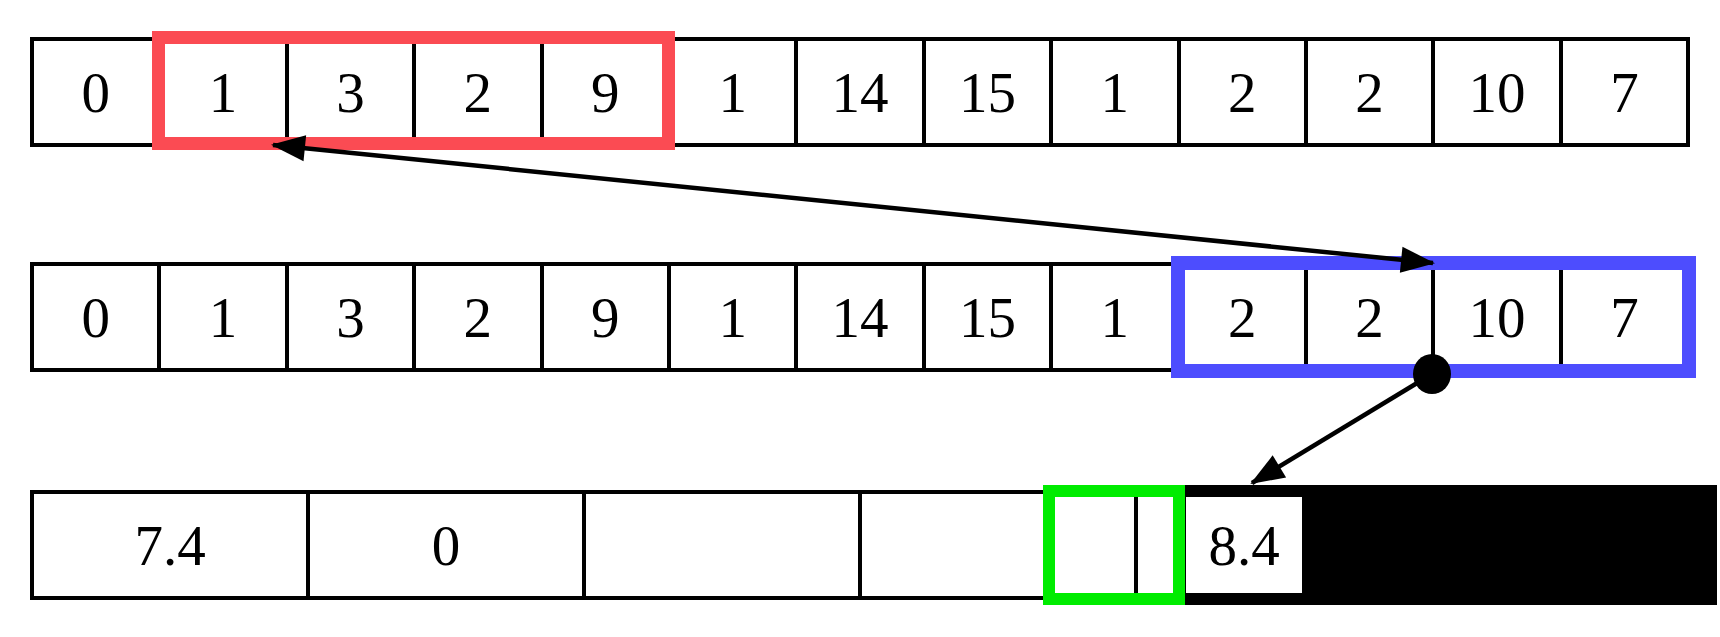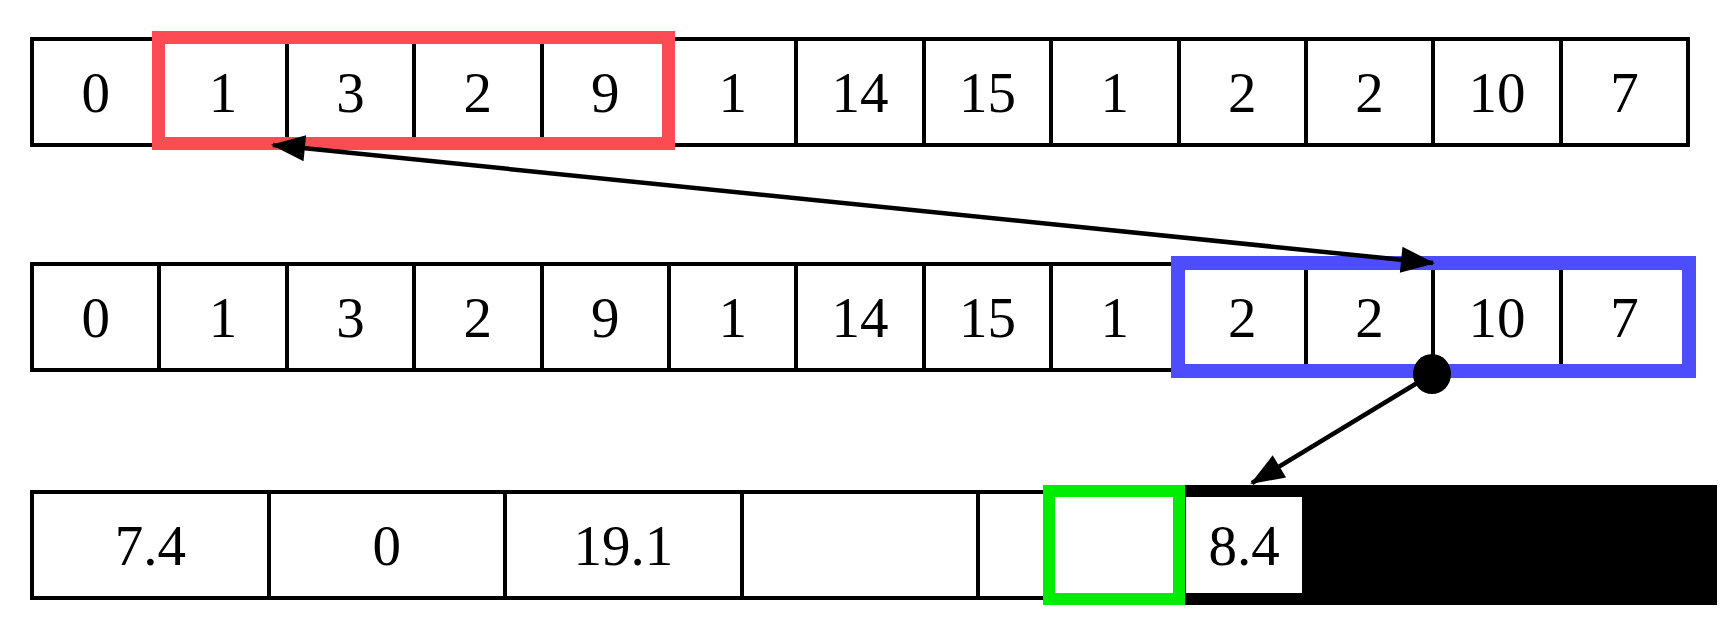--- a/index.html
+++ b/index.html
@@ -118,21 +118,20 @@
       <div class="cell">1</div>
       <div class="cell">2</div>
       <div class="cell">2</div>
       <div class="cell">10</div>
       <div class="cell">7</div>
     </div>
 
   <div class="array-row row-bottom">
       <div class="cell">7.4</div>
       <div class="cell">0</div>
-      <div class="cell">19.1</div>
       <div class="cell"></div>
       <div class="cell"></div>
       <div class="cell"></div>
       <div class="cell"></div>
     </div>
 
   <div class="black-region" style="background-color: rgb(0, 0, 0);">
     <div class="white-window">8.4</div>
   </div>
 

